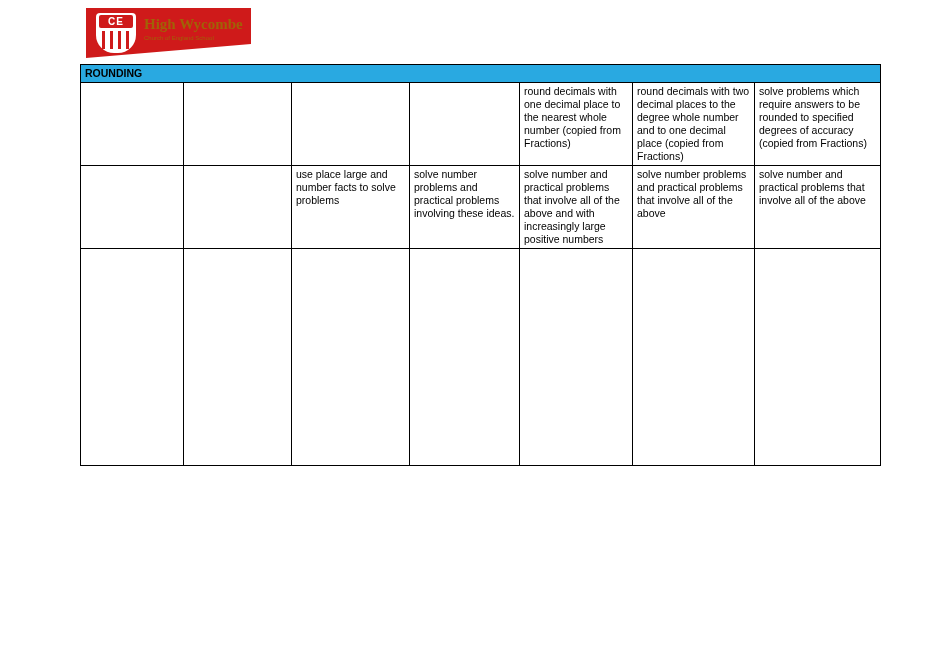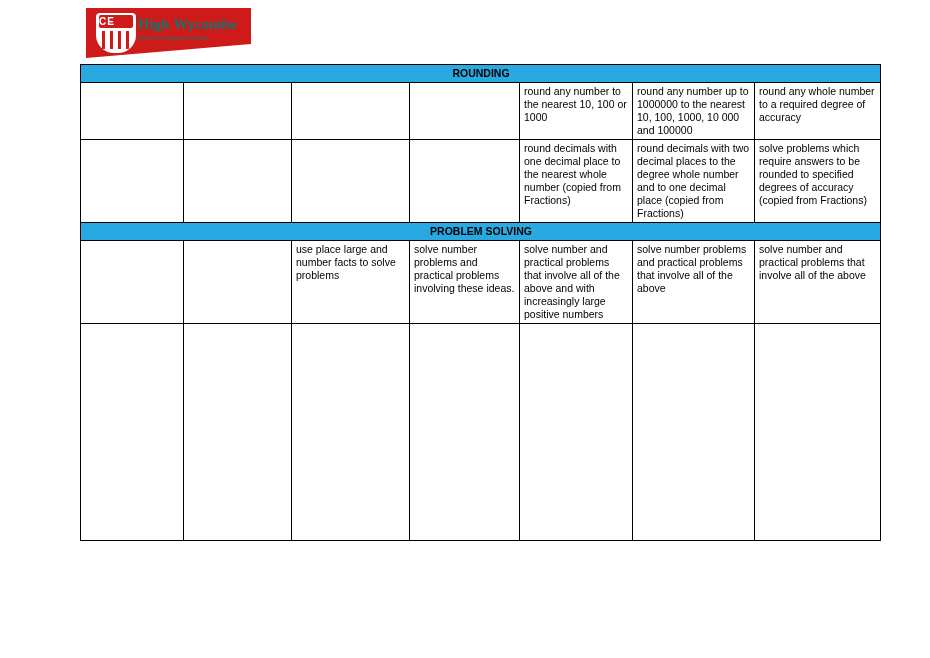--- a/index.html
+++ b/index.html
@@ -50,43 +50,43 @@
     position: absolute;
     left: 3px;
     top: 2px;
     width: 34px;
     height: 13px;
     background: #cf1a1a;
     border-radius: 2px;
     color: #ffffff;
     font-size: 10px;
     font-weight: bold;
-    text-align: left;
+    text-align: center;
     line-height: 13px;
     letter-spacing: 1px;
   }
   .shield-stripes {
     position: absolute;
     left: 6px;
     top: 18px;
     width: 28px;
     height: 18px;
   }
   .shield-stripes span {
     position: absolute;
     top: 0;
     width: 3px;
     height: 18px;
     background: #cf1a1a;
   }
   .logo-text {
     position: absolute;
-    left: 52px;
+    left: 58px;
     top: 8px;
-    color: #0f766e;
+    color: #a16207;
   }
   .logo-title {
     font-size: 15px;
     font-weight: bold;
     line-height: 17px;
     font-family: "Liberation Serif", serif;
   }
   .logo-sub {
     font-size: 6px;
     line-height: 9px;
@@ -107,21 +107,21 @@
   }
   table.grid td {
     border: 1px solid #000000;
     vertical-align: top;
     padding: 2px 3px 2px 4px;
     font-size: 10.5px;
     line-height: 13px;
   }
   .band td {
     background: #29a9e1;
-    text-align: center;
+    text-align: left;
     font-weight: bold;
     font-size: 11px;
     padding: 1px 0 2px 0;
     line-height: 14px;
     border: 1px solid #000000;
     margin-left: 36px;
   }
   .italic {
   }
   .tight {
@@ -170,37 +170,25 @@
     <tbody>
 
       <tr class="band">
         <td colspan="7">ROUNDING</td>
       </tr>
       <tr>
         <td class="empty-cell"></td>
         <td class="empty-cell"></td>
         <td class="empty-cell"></td>
         <td class="empty-cell"></td>
-        <td>round any number to the nearest 10, 100 or 1000</td>
-        <td>round any number up to 1000000 to the nearest 10, 100, 1000, 10 000 and 100000</td>
-        <td>round any whole number to a required degree of accuracy</td>
-      </tr>
-      <tr>
-        <td class="empty-cell"></td>
-        <td class="empty-cell"></td>
-        <td class="empty-cell"></td>
-        <td class="empty-cell"></td>
         <td class="italic">round decimals with one decimal place to the nearest whole number (copied from Fractions)</td>
         <td class="italic">round decimals with two decimal places to the degree whole number and to one decimal place (copied from Fractions)</td>
         <td class="italic">solve problems which require answers to be rounded to specified degrees of accuracy (copied from Fractions)</td>
       </tr>
 
-      <tr class="band">
-        <td colspan="7">PROBLEM SOLVING</td>
-      </tr>
       <tr>
         <td class="empty-cell"></td>
         <td class="empty-cell"></td>
         <td class="tight">use place large and number facts to solve problems</td>
         <td class="tight">solve number problems and practical problems involving these ideas.</td>
         <td class="tight">solve number and practical problems that involve all of the above and with increasingly large positive numbers</td>
         <td class="tight">solve number problems and practical problems that involve all of the above</td>
         <td class="tight">solve number and practical problems that involve all of the above</td>
       </tr>
       <tr class="spacer-row">

